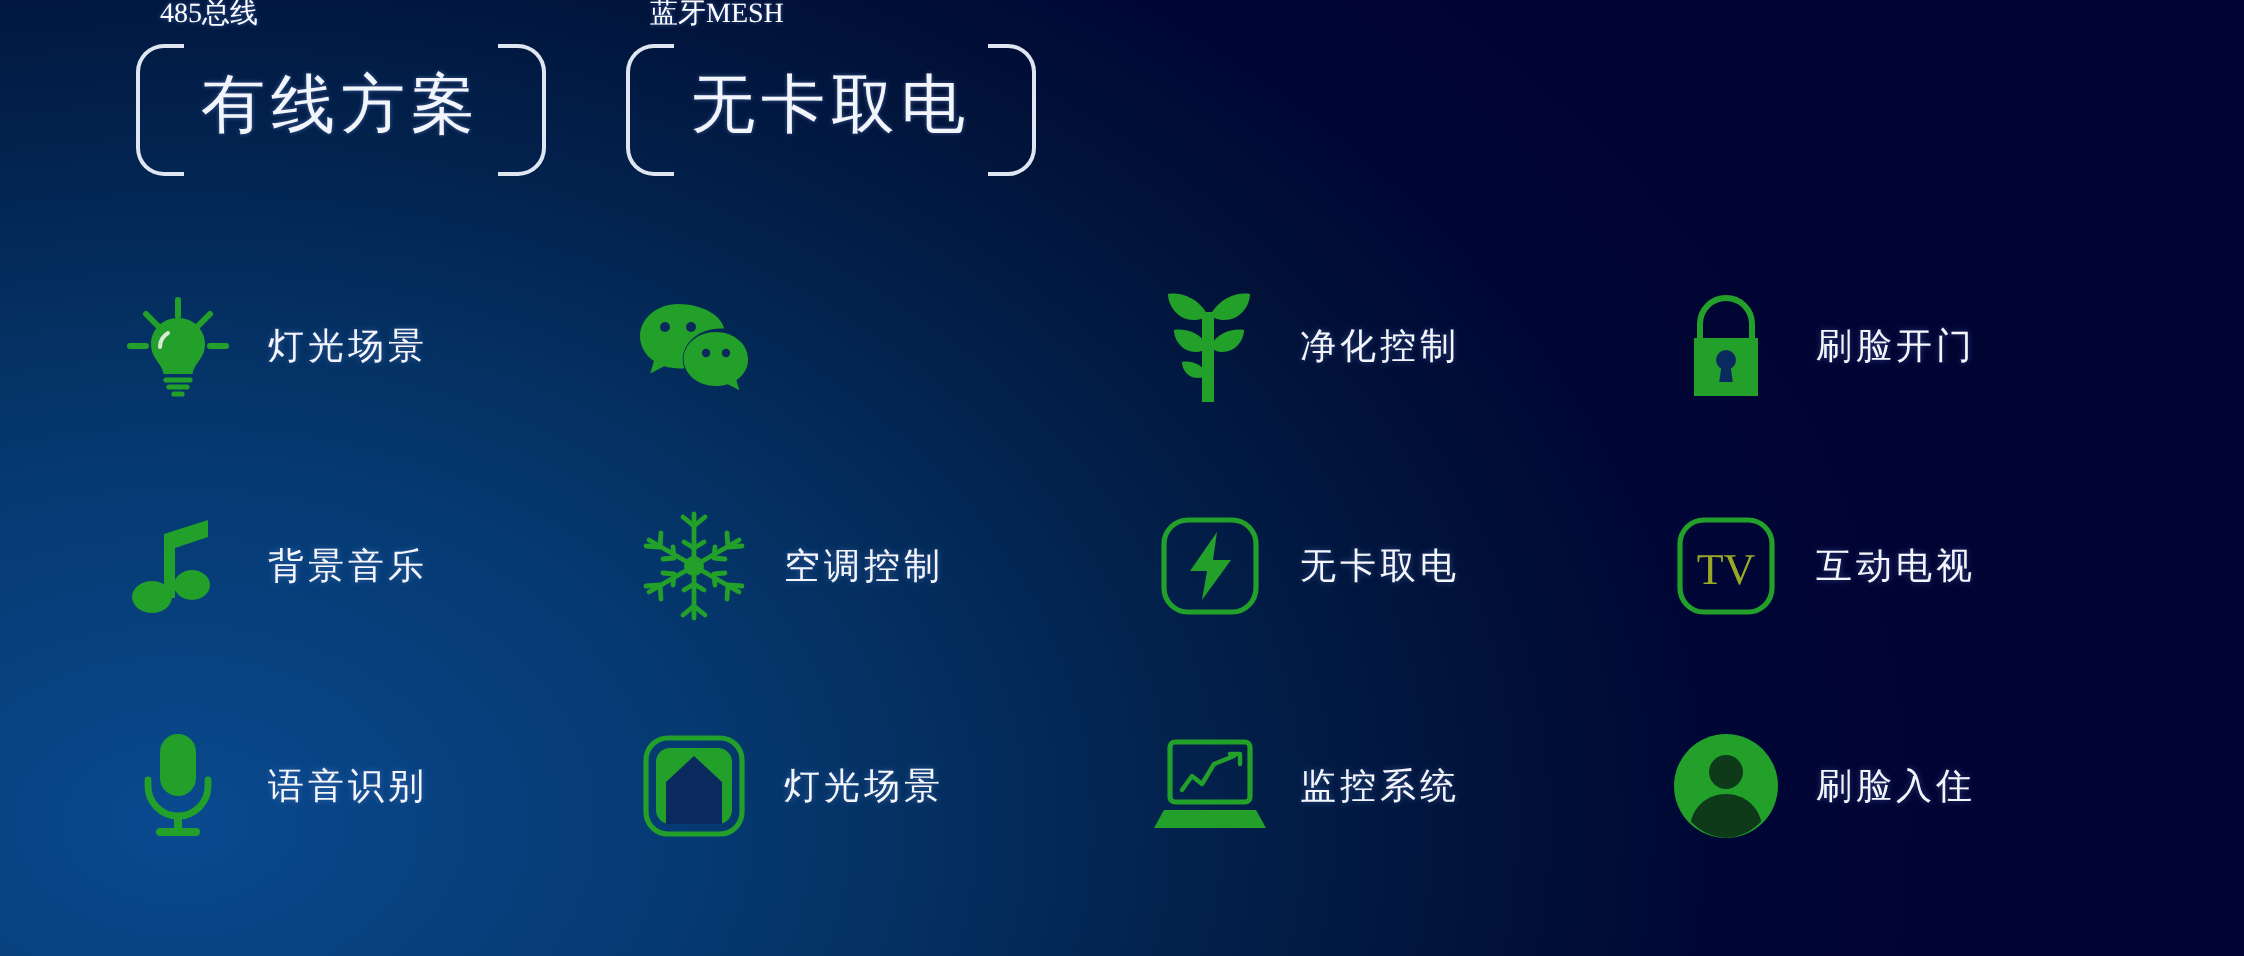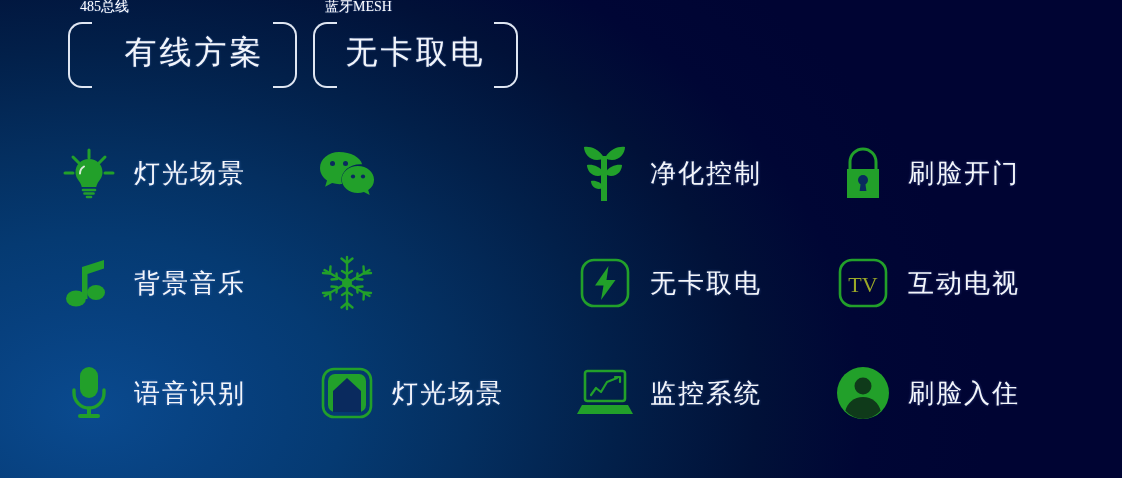--- a/index.html
+++ b/index.html
@@ -87,33 +87,33 @@
     width: 58px;
     height: 58px;
     flex: 0 0 58px;
     display: flex;
     align-items: center;
     justify-content: center;
   }
   .feature-icon svg { display: block; overflow: visible; }
   .feature-label {
     color: #f4f6fb;
-    font-size: 26px;
+    font-size: 18px;
     letter-spacing: 2px;
     white-space: nowrap;
     font-family: "Liberation Serif", "DejaVu Serif", serif;
     text-shadow: 0 0 3px rgba(130,165,255,.40);
   }
 </style>
 </head>
 <body>
 
 <div id="stage">
 
-  <div class="scheme" style="left:68px; width:205px;padding-left:24px;">
+  <div class="scheme" style="left:68px; width:205px;">
     <span class="bracket left"></span>
     <span class="bracket right"></span>
     <span class="scheme-tag">485总线</span>
     <span class="scheme-title">有线方案</span>
   </div>
 
   <div class="scheme" style="left:313px; width:205px;">
     <span class="bracket left"></span>
     <span class="bracket right"></span>
     <span class="scheme-tag">蓝牙MESH</span>
@@ -214,20 +214,21 @@
               <path d="M29 38 L24 41 M29 38 L34 41"></path>
               <path d="M19 25 L18.5 19.5 M19 25 L13.5 25.5"></path>
               <path d="M39 33 L39.5 38.5 M39 33 L44.5 32.5"></path>
               <path d="M19 33 L13.5 32.5 M19 33 L18.5 38.5"></path>
               <path d="M39 25 L44.5 25.5 M39 25 L39.5 19.5"></path>
             </g>
           </g>
           <circle cx="29" cy="29" r="5" fill="#22a02a"></circle>
         </svg>
       </span>
+      <span class="feature-label">空调控制</span>
     </div>
 
     <div class="feature">
       <span class="feature-icon">
         <svg width="50" height="50" viewBox="0 0 50 50">
           <rect x="2" y="2" width="46" height="46" rx="12" ry="12" fill="none" stroke="#22a02a" stroke-width="2.6"></rect>
           <path d="M28.5 8 L15 27.5 h8.5 L21 42 L35.5 22 H26.5z" fill="#22a02a"></path>
         </svg>
       </span>
       <span class="feature-label">无卡取电</span>

